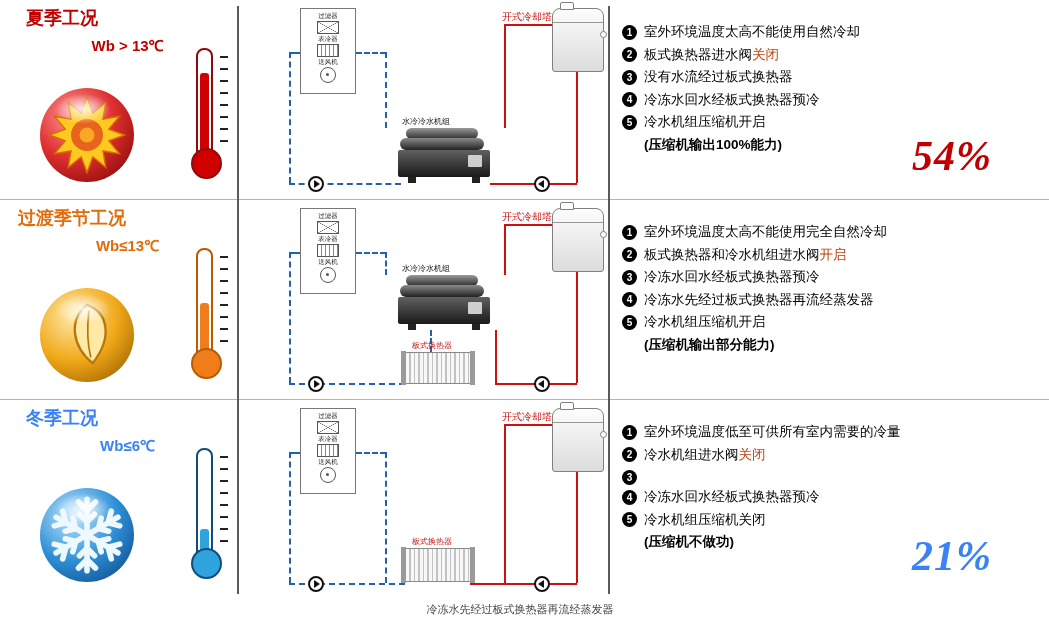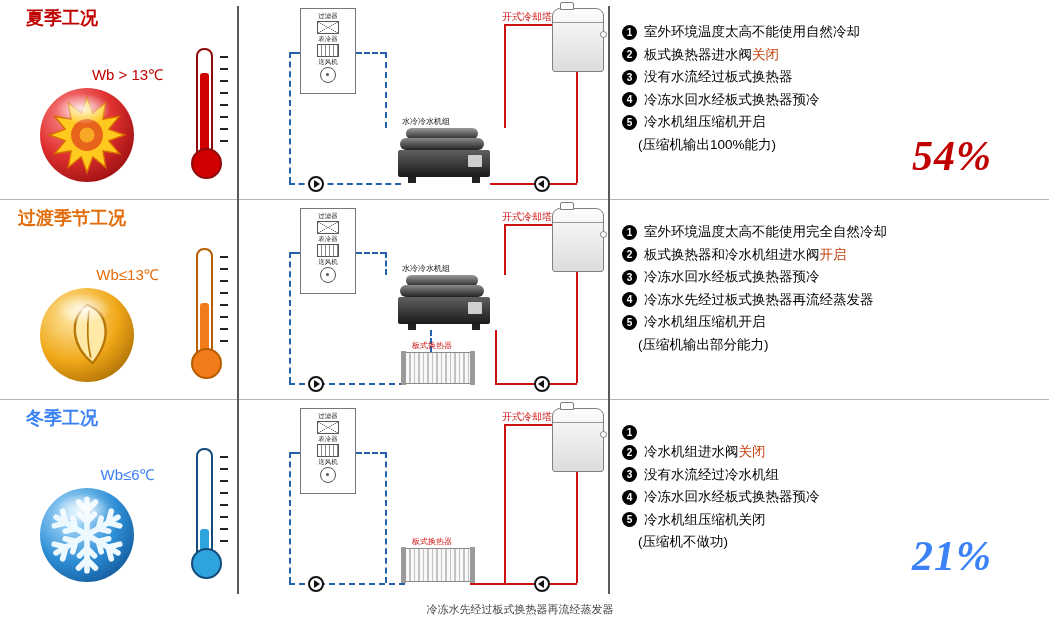--- a/index.html
+++ b/index.html
@@ -4,21 +4,21 @@
 <style>
   html,body{margin:0;padding:0;background:#fff;}
   .canvas{position:relative;width:1049px;height:625px;background:#fff;overflow:hidden;
           font-family:"Liberation Sans",sans-serif;}
   .row{position:absolute;left:0;width:1049px;height:200px;}
   .hdiv{position:absolute;left:0;width:1049px;height:1px;background:#b5b5b5;}
   .vdiv{position:absolute;top:6px;height:588px;width:1.5px;background:#5a5a5a;}
 
   
   .title{position:absolute;left:26px;top:6px;font-size:18px;font-weight:bold;}
-  .wb{position:absolute;left:55px;top:64px;width:145px;text-align:center;font-size:15px;font-weight:normal;}
+  .wb{position:absolute;left:55px;top:35px;width:145px;text-align:center;font-size:15px;font-weight:bold;}
   .c-summer{color:#c00000;} .c-trans{color:#e36c0a;} .c-winter{color:#3b82f6;}
   .ball{position:absolute;left:40px;top:88px;width:94px;height:94px;border-radius:50%;}
   .ball svg{position:absolute;left:0;top:0;width:100%;height:100%;}
   .ball::before{content:"";position:absolute;left:17%;top:6%;width:58%;height:32%;border-radius:50%;
     background:radial-gradient(ellipse at center,rgba(255,255,255,.85),rgba(255,255,255,0) 72%);z-index:2;}
   .ball-summer{background:radial-gradient(circle at 35% 30%,#ff9a9a,#e03030 45%,#8f0a0a 88%);}
   .ball-trans{background:radial-gradient(circle at 35% 30%,#ffe9a8,#f0a818 50%,#9a5f00 92%);}
   .ball-winter{background:radial-gradient(circle at 35% 30%,#bfe6ff,#2e8fd6 50%,#0b4a8a 92%);}
 
   .thermo{position:absolute;left:190px;top:48px;width:46px;height:148px;}
@@ -75,21 +75,21 @@
   .hx::before,.hx::after{content:"";position:absolute;top:-2px;bottom:-2px;width:5px;background:#9a9a9a;}
   .hx::before{left:-5px;} .hx::after{right:-5px;}
   .hx-lbl{position:absolute;font-size:8px;color:#cc1111;z-index:2;}
 
   
   .notes{position:absolute;left:622px;top:22px;width:418px;font-size:13.5px;color:#000;}
   .note{display:flex;margin-bottom:2.5px;line-height:20px;}
   .num{flex:0 0 15px;width:15px;height:15px;border-radius:50%;background:#000;color:#fff;
     font-size:10px;line-height:15px;text-align:center;font-weight:bold;margin:2.5px 7px 0 0;}
   .hot{color:#c2410c;}
-  .sub{margin-left:16px;line-height:20px;}
+  .sub{margin-left:22px;line-height:20px;font-weight:bold;}
   .pct{position:absolute;left:912px;top:132px;font-size:42px;font-weight:bold;font-style:italic;
     font-family:"Liberation Serif",serif;letter-spacing:1px;}
 
   .caption{position:absolute;left:300px;top:602px;width:440px;text-align:center;font-size:11px;color:#444;}
 </style>
 </head>
 <body>
 
 <div class="canvas">
 
@@ -304,28 +304,28 @@
     <i class="pipe pr h" style="left:470px;top:183px;width:107px"></i>
     <i class="pipe pr v" style="left:576px;top:70px;height:113px"></i>
     <i class="pipe pr v" style="left:504px;top:24px;height:159px"></i>
     <i class="pipe pr h" style="left:504px;top:24px;width:48px"></i>
     <div class="pump" style="left:308px;top:176px"></div>
     <div class="pump rev" style="left:534px;top:176px"></div>
 
     <div class="notes">
       <div class="note">
           <span class="num">1</span>
+          <span class="txt"><span>室外环境温度低至可供所有室内需要的冷量</span><span class="hot"></span><span></span></span>
         </div>
       <div class="note">
           <span class="num">2</span>
           <span class="txt"><span>冷水机组进水阀</span><span class="hot">关闭</span><span></span></span>
         </div>
       <div class="note">
           <span class="num">3</span>
-          <span class="txt"><span>没有水流经过冷水机组</span><span class="hot"></span><span></span></span>
         </div>
       <div class="note">
           <span class="num">4</span>
           <span class="txt"><span>冷冻水回水经板式换热器预冷</span><span class="hot"></span><span></span></span>
         </div>
       <div class="note">
           <span class="num">5</span>
           <span class="txt"><span>冷水机组压缩机关闭</span><span class="hot"></span><span></span></span>
         </div>
       <div class="sub">(压缩机不做功)</div>

